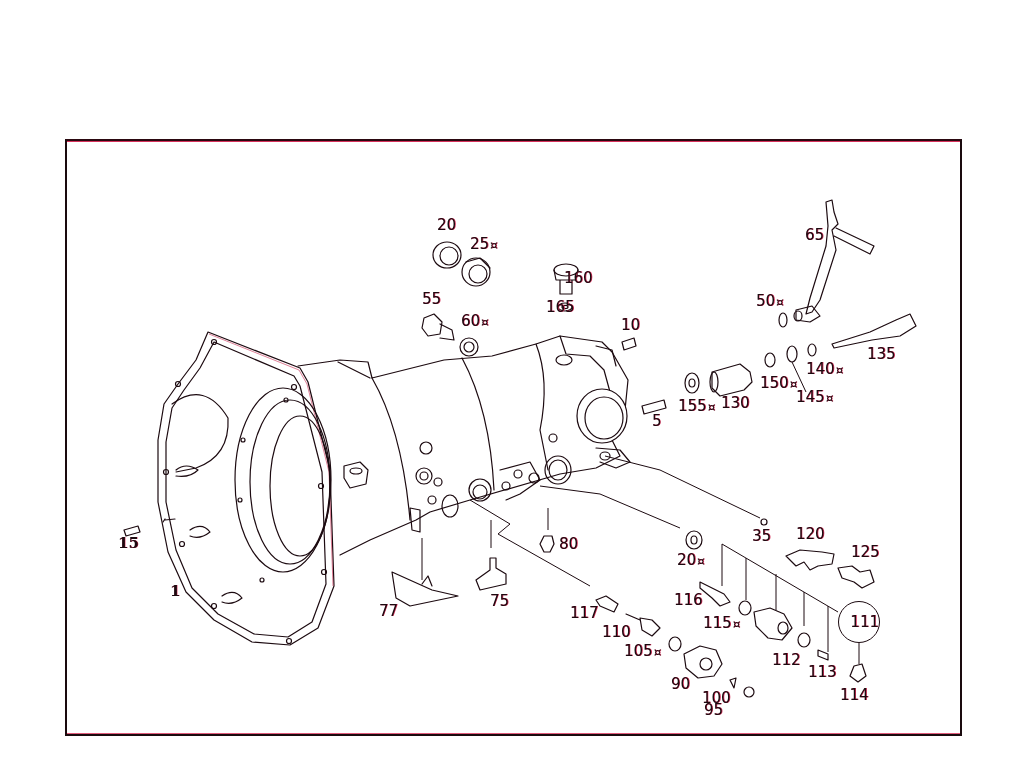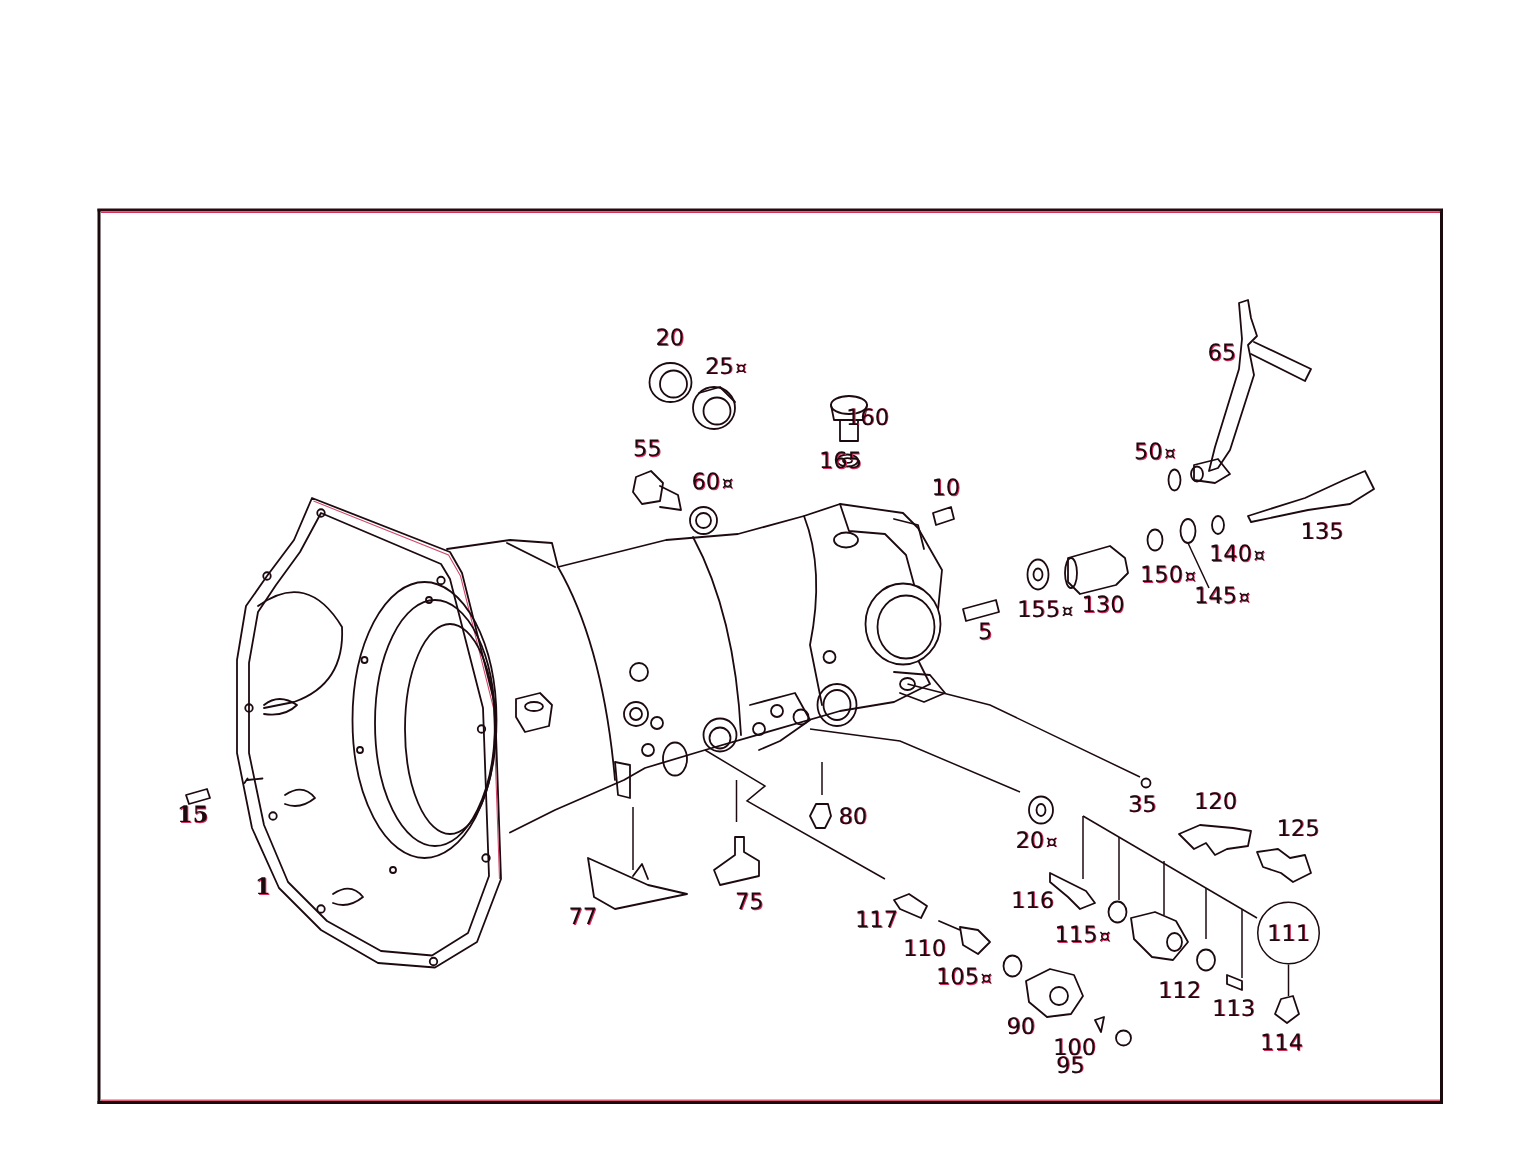--- a/index.html
+++ b/index.html
@@ -12,21 +12,21 @@
   svg#drawing .ln { fill: none; stroke: #1c0a10; stroke-width: 1.2; stroke-linejoin: round; stroke-linecap: round; }
   svg#drawing .lr { fill: none; stroke: #c8284f; stroke-width: 0.7; opacity: 0.85; }
   svg#drawing .fill { fill: #ffffff; stroke: #1c0a10; stroke-width: 1.2; }
   svg#drawing .leader { fill: none; stroke: #1c0a10; stroke-width: 1; }
   .lbl { position: absolute; font-size: 15px; color: #1c0a10; white-space: nowrap;
          text-shadow: 0.6px 0.4px 0 #d6305a; line-height: 1; cursor: pointer; }
   .lbl .mk { font-size: 12px; margin-left: 1px; }
   .lbl.serif { font-family: "DejaVu Serif", serif; font-weight: bold; }
   #circle111 { position: absolute; left: 838px; top: 601px; width: 42px; height: 42px;
                border: 1.5px solid #1c0a10; border-radius: 50%; box-sizing: border-box;
-               display: flex; align-items: center; justify-content: center;
+               display: flex; align-items: center; justify-content: flex-end;
                font-size: 15px; color: #1c0a10; text-shadow: 0.6px 0.4px 0 #d6305a; cursor: pointer; }
 </style>
 </head>
 <body>
 
 <div id="frame"></div>
 
 <svg id="drawing" viewBox="0 0 1024 784">
 
   <g>

